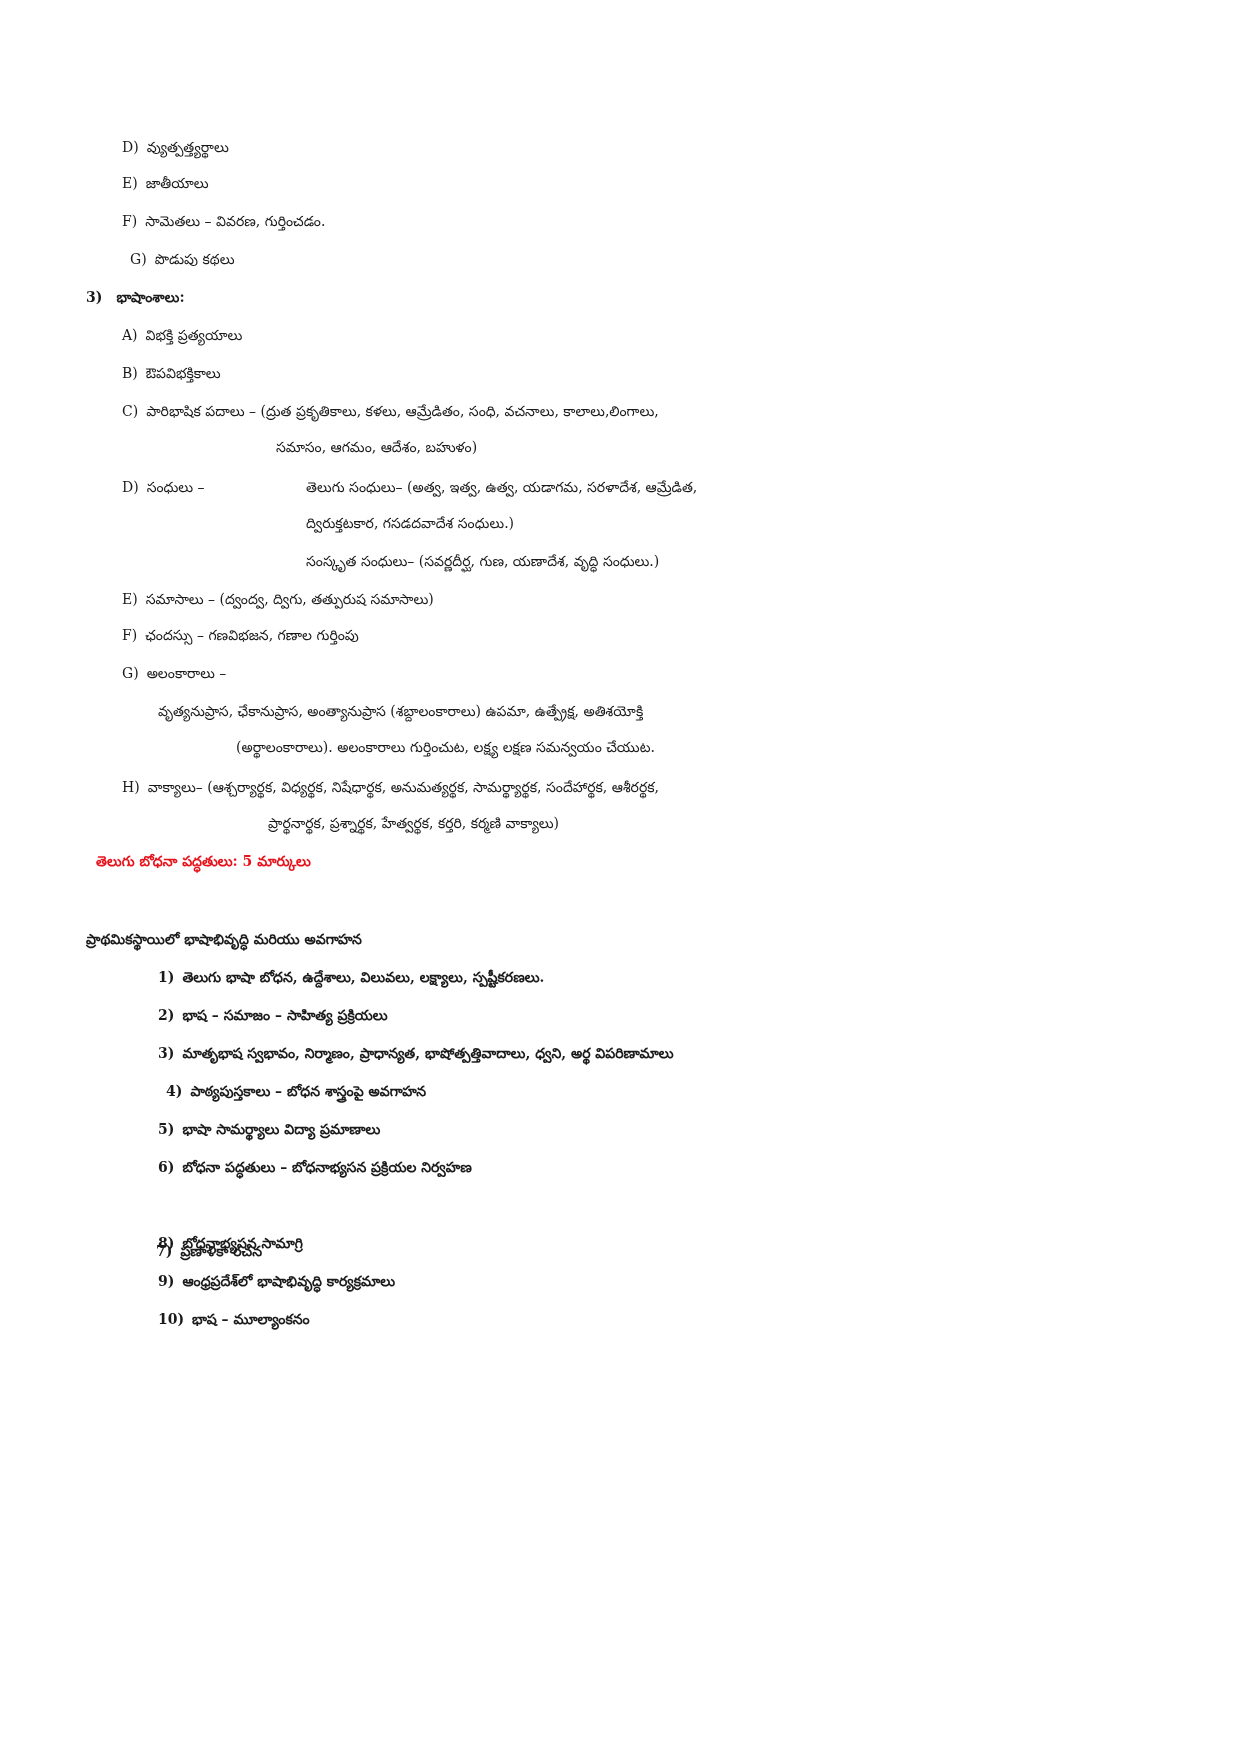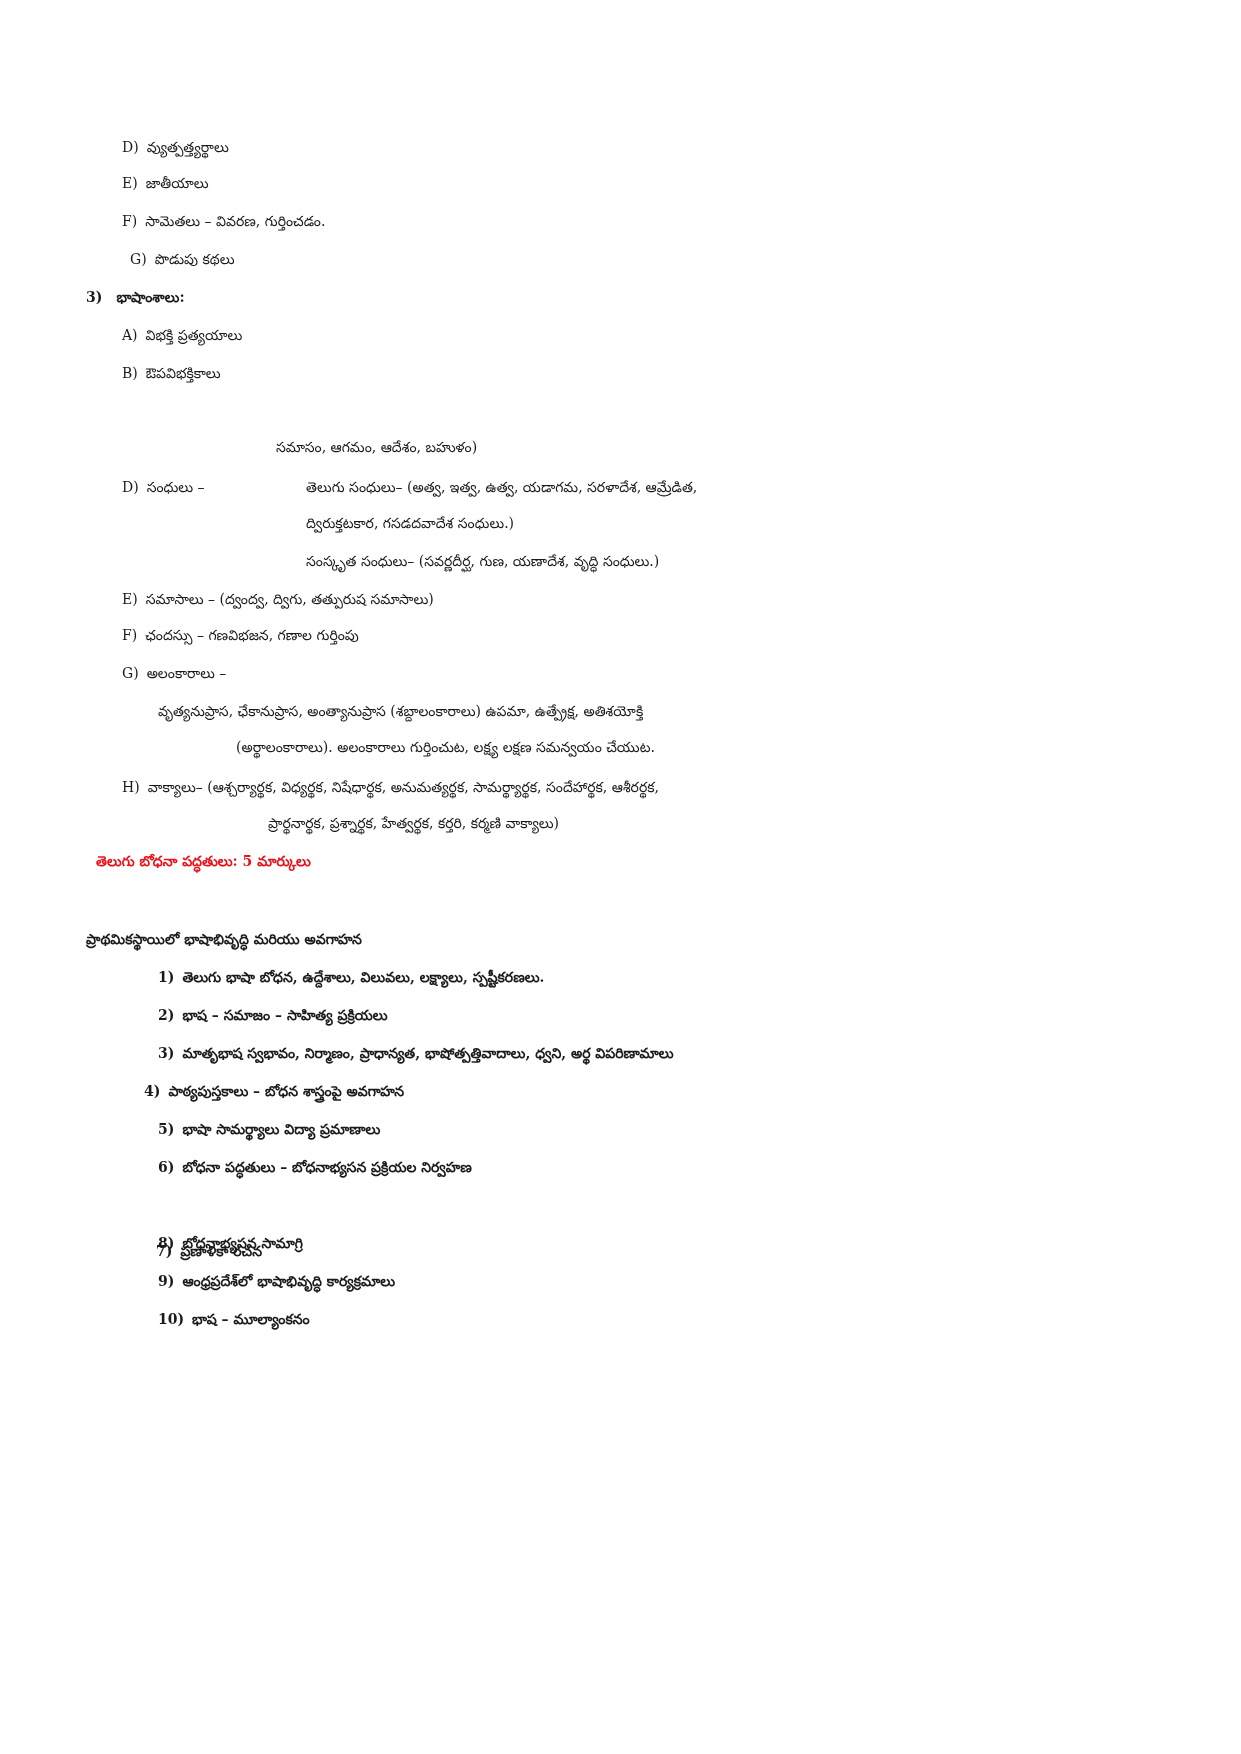--- a/index.html
+++ b/index.html
@@ -56,20 +56,23 @@
   </div>
 
   <div class="line" style="left:122px; top:320px;">
     <span class="marker">A)</span><span>విభక్తి ప్రత్యయాలు</span>
   </div>
 
   <div class="line" style="left:122px; top:358px;">
     <span class="marker">B)</span><span>ఔపవిభక్తికాలు</span>
   </div>
 
+  <div class="line" style="left:122px; top:396px;">
+    <span class="marker">C)</span><span>పారిభాషిక పదాలు – (ద్రుత ప్రకృతికాలు, కళలు, ఆమ్రేడితం, సంధి, వచనాలు, కాలాలు,లింగాలు,</span>
+  </div>
   <div class="line" style="left:276px; top:432px;">సమాసం, ఆగమం, ఆదేశం, బహుళం)</div>
 
   <div class="line" style="left:122px; top:472px;">
     <span class="marker">D)</span><span>సంధులు –</span>
   </div>
   <div class="line" style="left:306px; top:472px;">తెలుగు సంధులు– (అత్వ, ఇత్వ, ఉత్వ, యడాగమ, సరళాదేశ, ఆమ్రేడిత,</div>
   <div class="line" style="left:306px; top:508px;">ద్విరుక్తటకార, గసడదవాదేశ సంధులు.)</div>
   <div class="line" style="left:306px; top:546px;">సంస్కృత సంధులు– (సవర్ణదీర్ఘ, గుణ, యణాదేశ, వృద్ధి సంధులు.)</div>
 
   <div class="line" style="left:122px; top:584px;">
@@ -97,21 +100,21 @@
 
   <div class="line bold" style="left:158px; top:962px;">
     <span class="marker">1)</span><span>తెలుగు భాషా బోధన, ఉద్దేశాలు, విలువలు, లక్ష్యాలు, స్పష్టీకరణలు.</span>
   </div>
   <div class="line bold" style="left:158px; top:1000px;">
     <span class="marker">2)</span><span>భాష –  సమాజం – సాహిత్య ప్రక్రియలు</span>
   </div>
   <div class="line bold" style="left:158px; top:1038px;">
     <span class="marker">3)</span><span>మాతృభాష స్వభావం, నిర్మాణం, ప్రాధాన్యత, భాషోత్పత్తివాదాలు, ధ్వని, అర్థ విపరిణామాలు</span>
   </div>
-  <div class="line bold" style="left:144px; top:1076px;">
+  <div class="line bold" style="left:166px; top:1076px;">
     <span class="marker">4)</span><span>పాఠ్యపుస్తకాలు – బోధన శాస్త్రంపై అవగాహన</span>
   </div>
   <div class="line bold" style="left:158px; top:1114px;">
     <span class="marker">5)</span><span>భాషా సామర్థ్యాలు విద్యా ప్రమాణాలు</span>
   </div>
   <div class="line bold" style="left:158px; top:1152px;">
     <span class="marker">6)</span><span>బోధనా పద్ధతులు – బోధనాభ్యసన ప్రక్రియల నిర్వహణ</span>
   </div>
   <div class="line bold" style="left:156px; top:1190px;margin-top:46px;">
     <span class="marker">7)</span><span>ప్రణాళికా రచన</span>

